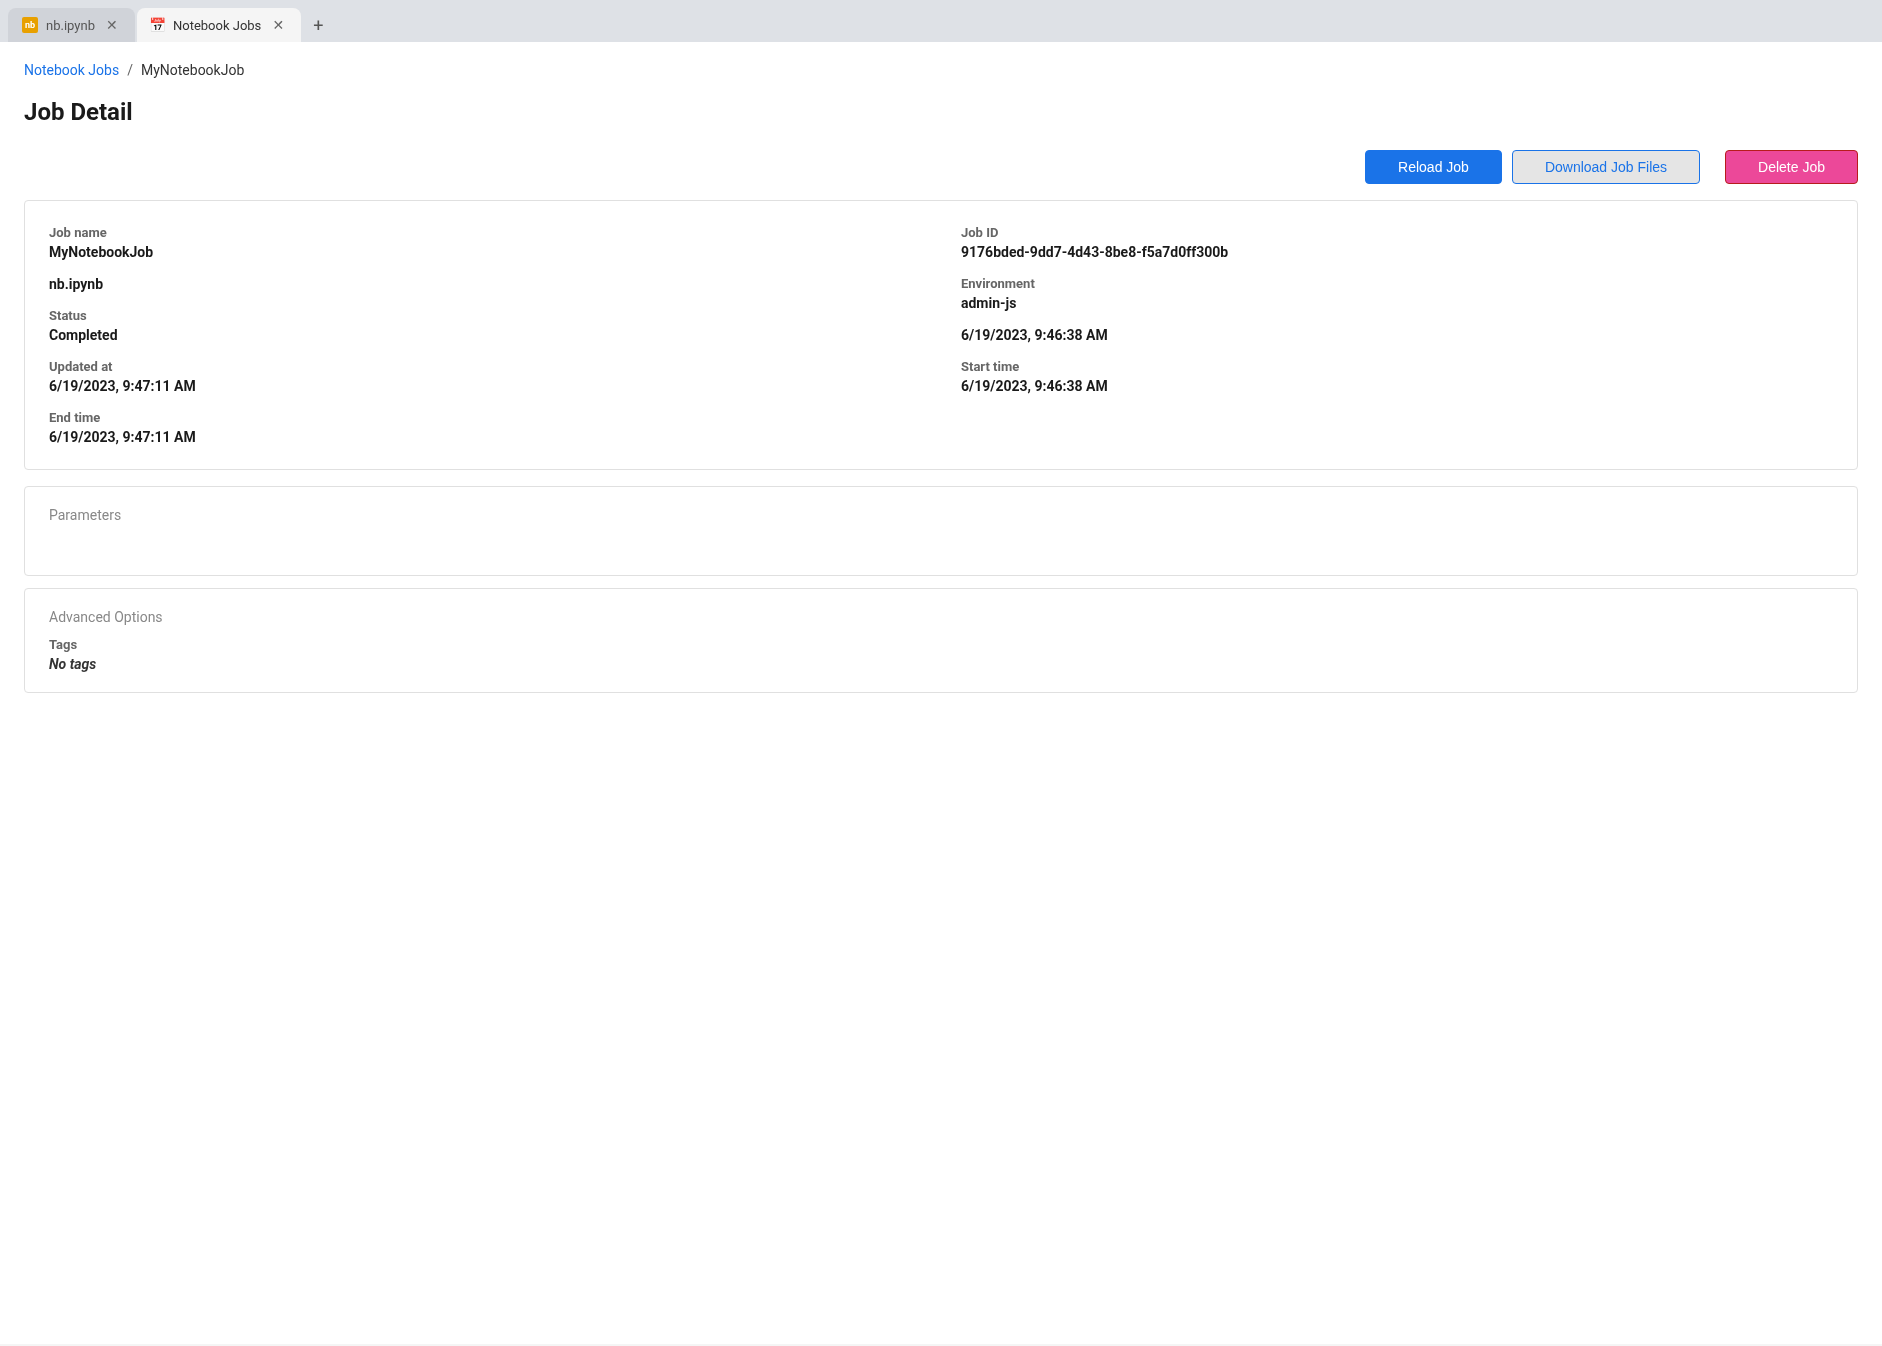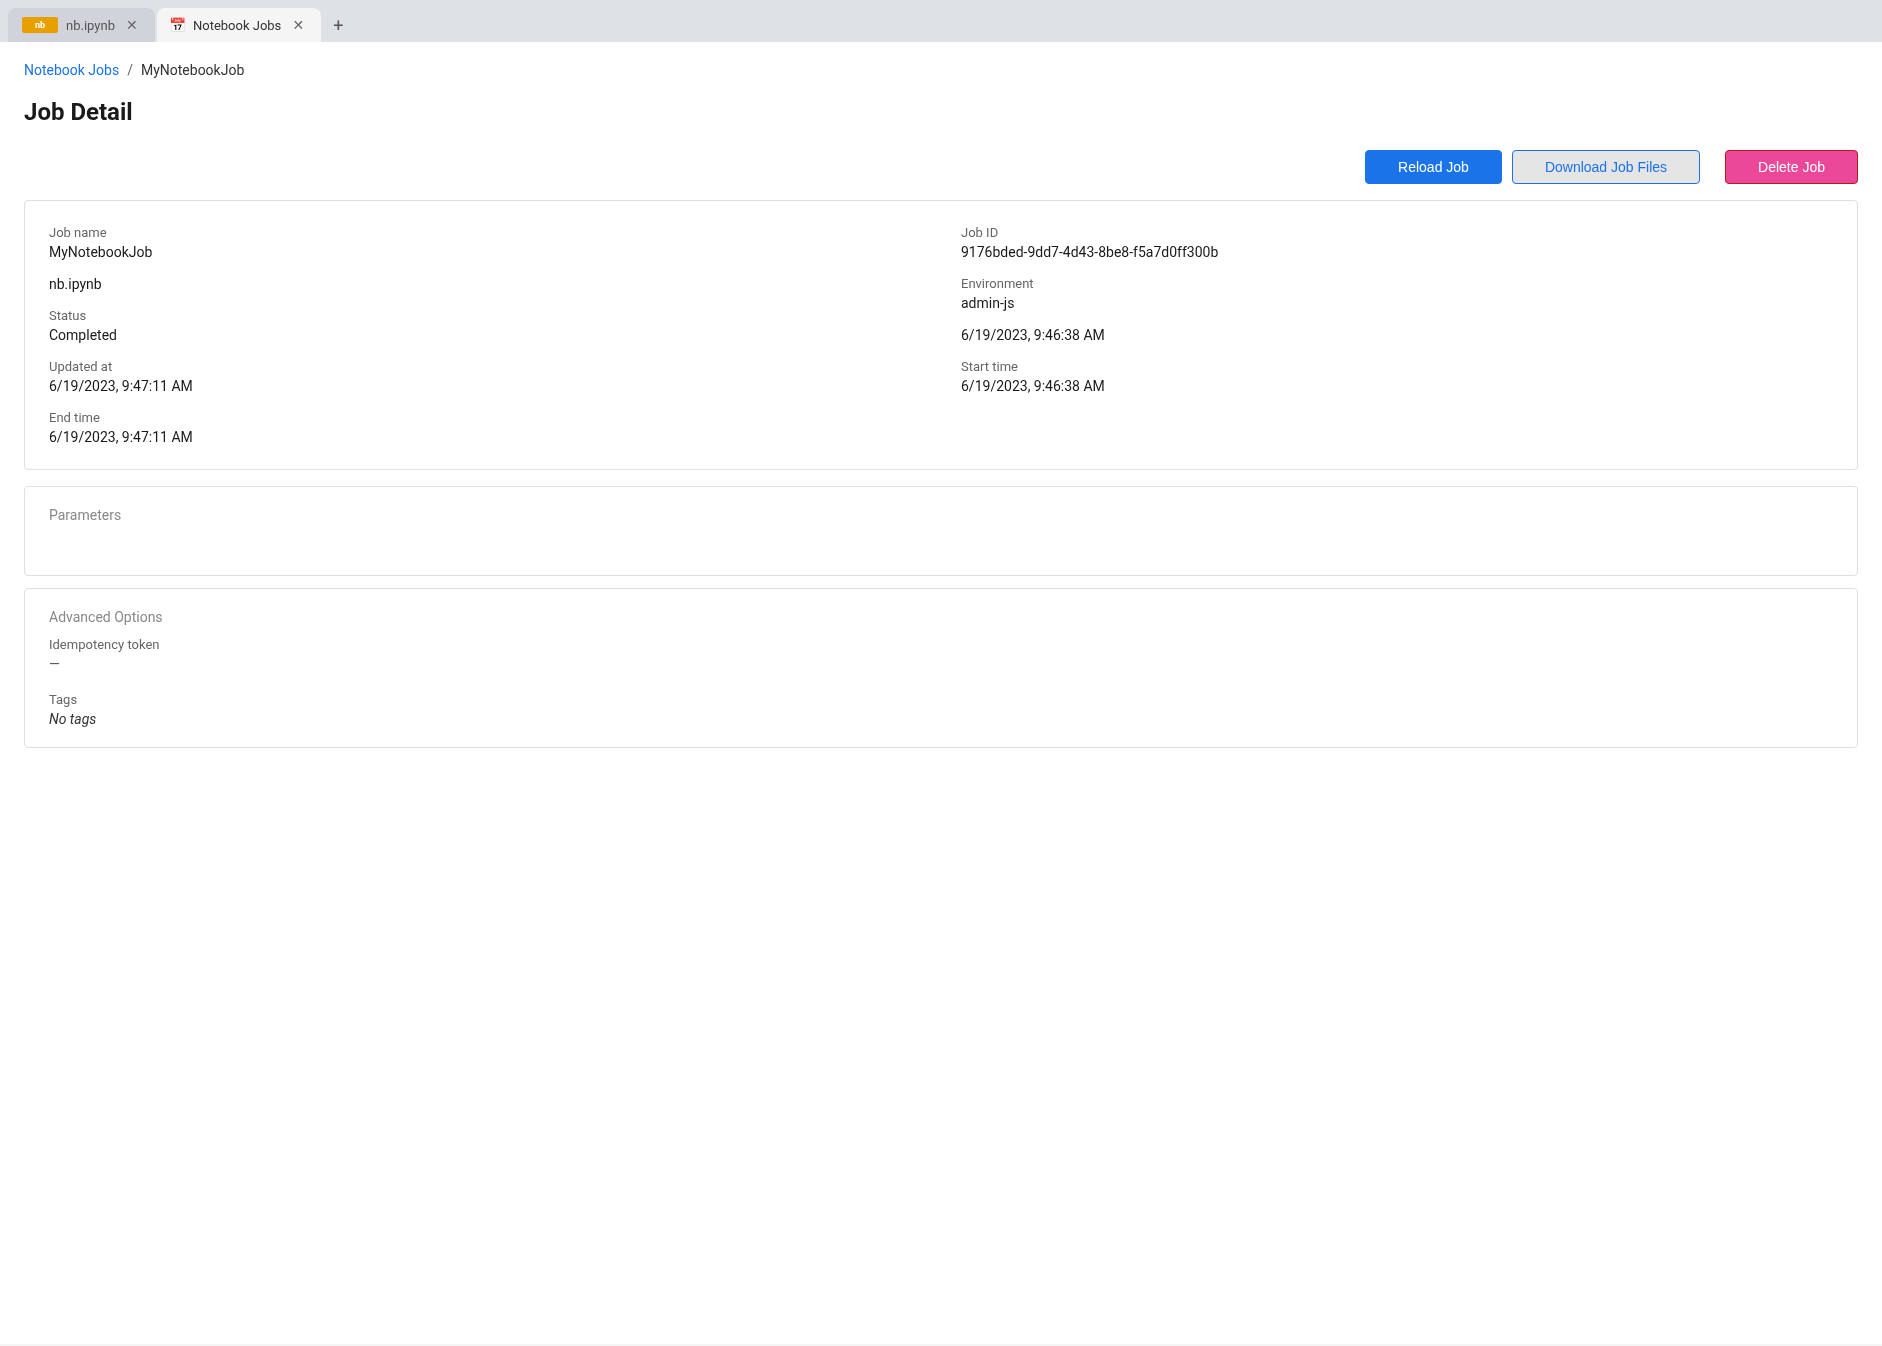--- a/index.html
+++ b/index.html
@@ -49,21 +49,21 @@
       align-items: center;
       justify-content: center;
     }
 
     .tab-icon.nb {
       background: #e8a000;
       color: white;
       font-size: 9px;
       font-weight: bold;
       border-radius: 2px;
-      width: 36px;
+      width: 16px;
       height: 16px;
     }
 
     .tab-icon.calendar {
       color: #1a73e8;
       font-size: 14px;
     }
 
     .tab-close {
       margin-left: auto;
@@ -173,20 +173,21 @@
     .detail-grid {
       display: grid;
       grid-template-columns: 1fr 1fr;
       gap: 24px 40px;
     }
 
     .detail-field {
       display: flex;
       flex-direction: column;
       gap: 4px;
+      font-weight: bold;
     }
 
     .field-label {
       font-size: 13px;
       color: #666;
     }
 
     .field-value {
       font-size: 14px;
       color: #1a1a1a;
@@ -306,24 +307,20 @@
   </div>
 
   <div class="section-card">
     <div class="section-title">Parameters</div>
     <div class="section-content"></div>
   </div>
 
   <div class="section-card">
     <div class="section-title">Advanced Options</div>
     <div class="section-content">
-      <div class="detail-field" style="margin-bottom: 20px;">
-        <span class="field-label">Idempotency token</span>
-        <span class="field-value field-empty">—</span>
-      </div>
       <div class="detail-field">
         <span class="field-label">Tags</span>
         <span class="field-value field-italic">No tags</span>
       </div>
     </div>
   </div>
 
 </div>
 
 </body></html>

